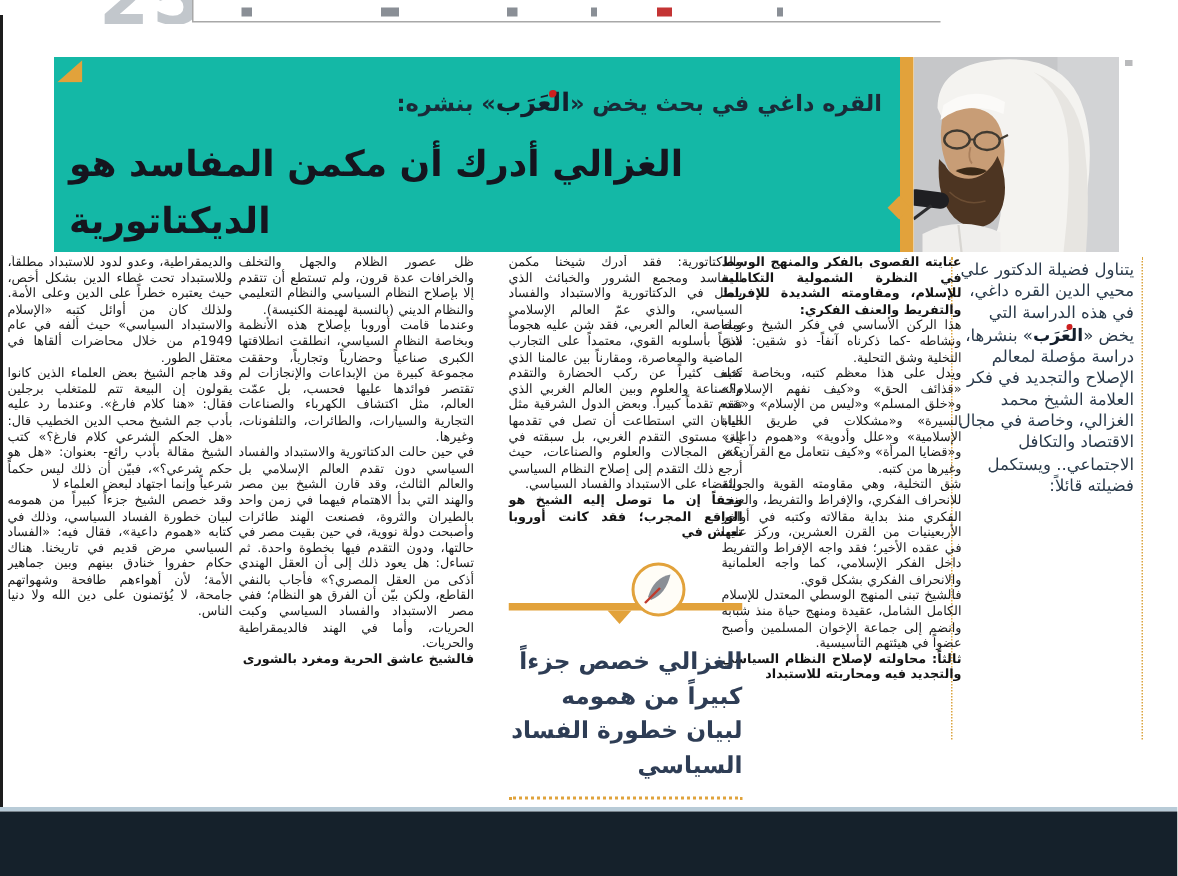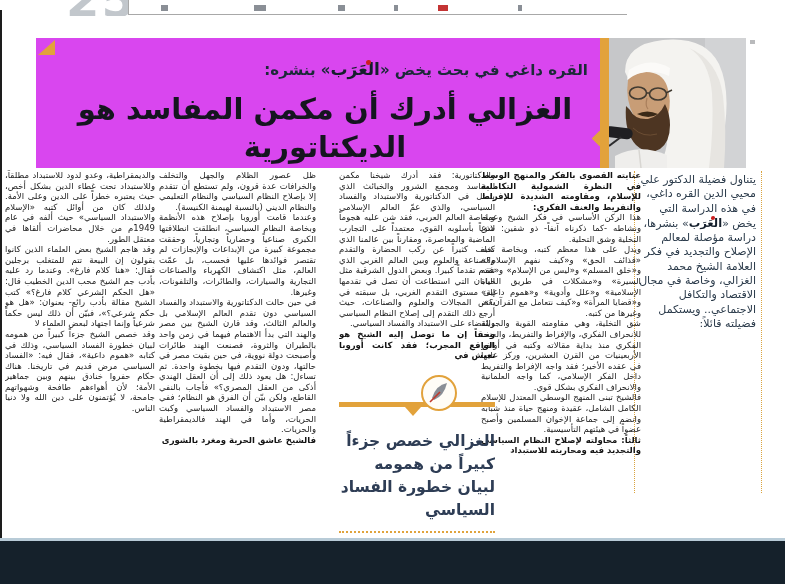--- a/index.html
+++ b/index.html
@@ -22,42 +22,42 @@
   }
   .top-box .gray-block { position:absolute; right:2px; top:2px; width:33px; height:19px; background:#d6d8da; }
   .frag { position:absolute; bottom:3px; height:6px; width:7px; background:#8a8f96; }
   .frag.red { background:#c43434; }
   .left-rule { position:absolute; left:0; top:10px; width:2px; height:528px; background:#1d1d1d; }
   .corner-mark { position:absolute; left:750px; top:40px; width:5px; height:4px; background:#b9babc; }
 
   
   .header-box {
     position:absolute; left:36px; top:38px; width:564px; height:130px;
-    background:#d946ef;
+    background:#14b8a6;
   }
   .corner-triangle {
     position:absolute; left:2px; top:2px; width:17px; height:15px;
     background:#e2a23b;
     clip-path: polygon(100% 0, 100% 100%, 0 100%);
   }
   .kicker {
     position:absolute; top:20px; right:12px; left:12px;
     direction:rtl; text-align:right;
     font-size:15px; line-height:22px; color:#1b2a38; font-weight:bold;
   }
   .brand { position:relative; font-weight:bold; color:#141f2c; }
   .kicker .brand { font-size:17px; }
   .brand .red-mark {
     position:absolute; top:1px; right:9px; width:5px; height:5px;
     background:#cc1f1f; border-radius:50% 40% 55% 45%;
   }
   .headline {
-    position:absolute; top:52px; right:12px; left:26px;
-    direction:rtl; text-align:center;
-    font-size:29px; line-height:38px; font-weight:bold; color:#15151f;
+    position:absolute; top:52px; right:12px; left:10px;
+    direction:rtl; text-align:left;
+    font-size:24px; line-height:38px; font-weight:bold; color:#15151f;
   }
   .orange-bar { position:absolute; left:600px; top:38px; width:9px; height:130px; background:#e2a23b; }
   .orange-diamond { position:absolute; left:594px; top:133px; width:11px; height:11px; background:#e2a23b; transform:rotate(45deg); }
   .photo { position:absolute; left:609px; top:38px; width:137px; height:130px; overflow:hidden; }
 
   
   .intro-col {
     position:absolute; left:614px; top:171px; width:128px; height:322px;
     border-left:1px dotted #dba43f; border-right:1px dotted #dba43f;
     padding:2px 5px 0 4px;

